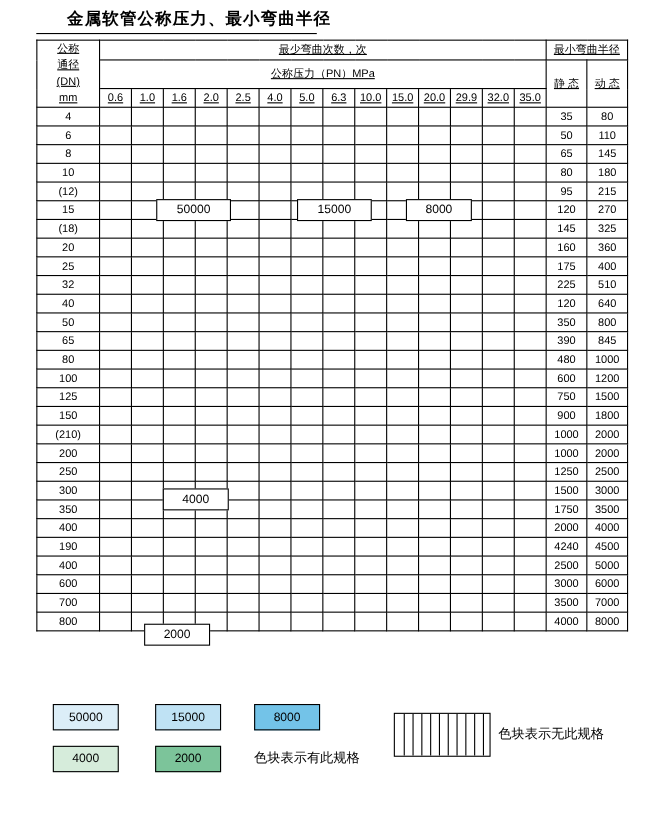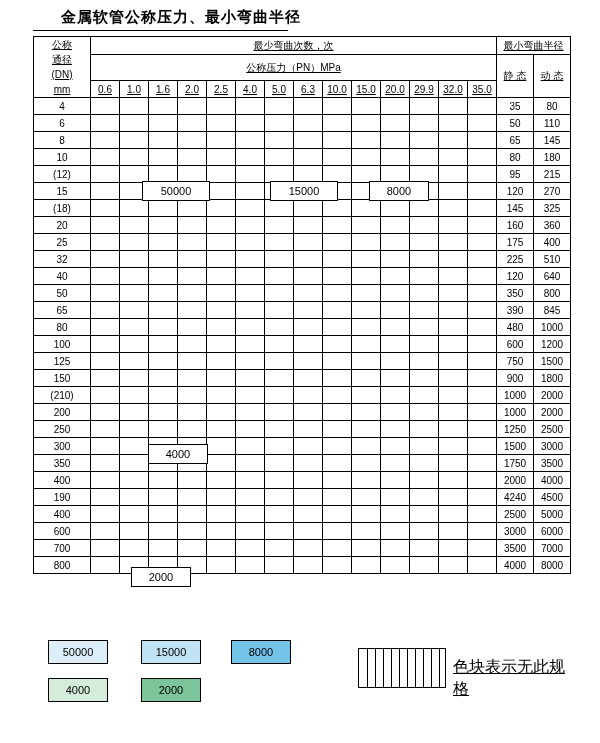--- a/index.html
+++ b/index.html
@@ -115,24 +115,23 @@
     position: absolute;
     width: 58px;
     height: 22px;
     border: 1px solid #000;
     font-size: 11px;
     line-height: 22px;
     text-align: center;
   }
   .lg-text {
     position: absolute;
-    font-size: 16px;
+    font-size: 12px;
     line-height: 22px;
     font-family: "Liberation Sans", sans-serif;
-    text-decoration: underline;
   }
   .lg-stripe {
     position: absolute;
     border: 1px solid #000;
     background: #fff;
     width: 86px;
     height: 38px;
     overflow: hidden;
   }
   .lg-stripe i {
@@ -728,20 +727,21 @@
       <div class="tag" style="left: 148px; top: 444px; width: 58px;">4000</div>
       <div class="tag" style="left: 131px; top: 567px; width: 58px;">2000</div>
     </div>
 
   <div class="legend">
     <div class="lg-box" id="lg0" style="left:15px; top:4px; background:#dceef8;">50000</div>
     <div class="lg-box" id="lg1" style="left:108px; top:4px; background:#bfe2f4;">15000</div>
     <div class="lg-box" id="lg2" style="left:198px; top:4px; background:#73c3e8;">8000</div>
     <div class="lg-box" id="lg3" style="left:15px; top:42px; background:#d6ecdb;">4000</div>
     <div class="lg-box" id="lg4" style="left:108px; top:42px; background:#7cc49a;">2000</div>
+    <div class="lg-text" style="left:198px; top:42px;">色块表示有此规格</div>
 
     <div class="lg-stripe" id="stripe-box" style="left:325px; top:12px;">
         <i style="left: 8px;"></i>
         <i style="left: 16px;"></i>
         <i style="left: 24px;"></i>
         <i style="left: 32px;"></i>
         <i style="left: 40px;"></i>
         <i style="left: 48px;"></i>
         <i style="left: 56px;"></i>
         <i style="left: 64px;"></i>

